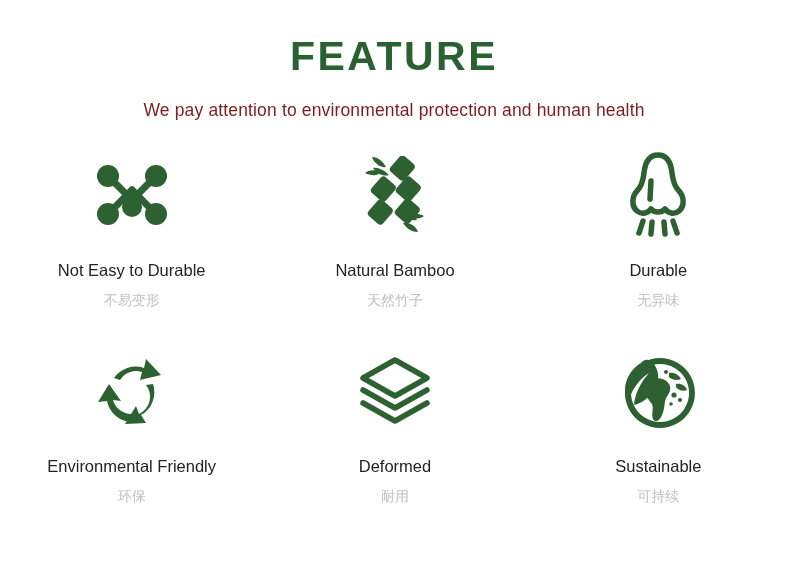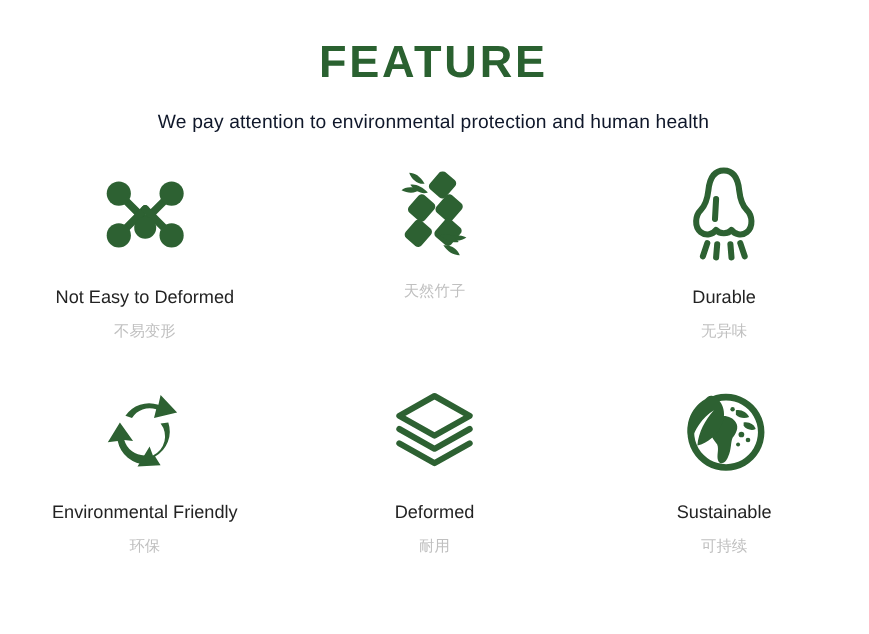--- a/index.html
+++ b/index.html
@@ -31,21 +31,21 @@
     font-size: 41px;
     font-weight: bold;
     letter-spacing: 2.5px;
     color: #2a6130;
     line-height: 1.1;
     margin: 0;
   }
   .subtitle-en {
     margin-top: 21px;
     font-size: 17.5px;
-    color: #0f172a;
+    color: #7f1d1d;
     letter-spacing: 0.15px;
     line-height: 1.2;
   }
   .subtitle-cn {
     margin-top: 11px;
     font-size: 14.5px;
     color: #c9c9c9;
     letter-spacing: 0.6px;
     line-height: 1.2;
   }
@@ -114,21 +114,21 @@
           </g>
           <g fill="#2d6132">
             <circle cx="13" cy="14" r="11"></circle>
             <circle cx="61" cy="14" r="11"></circle>
             <circle cx="13" cy="52" r="11"></circle>
             <circle cx="61" cy="52" r="11"></circle>
             <circle cx="37" cy="45" r="10"></circle>
           </g>
         </svg>
       </div>
-      <div class="label-en">Not Easy to Deformed</div>
+      <div class="label-en">Not Easy to Durable</div>
       <div class="label-cn">不易变形</div>
     </div>
 
     <div class="cell c1">
       <div class="icon-wrap">
         <svg width="66" height="78" viewBox="0 0 66 78">
           <g fill="#2d6132">
 
             <g transform="rotate(41 41 12)">
               <rect x="31" y="2" width="19" height="21" rx="4"></rect>
@@ -150,20 +150,21 @@
             <path d="M20 16 C12 13 6 14 3 17 C9 20 16 20 20 16 Z"></path>
             <path d="M24 11 C20 4 15 1 10 1 C12 7 18 12 24 11 Z"></path>
             <path d="M27 19 C22 14 16 11 11 12 C15 18 22 21 27 19 Z"></path>
 
             <path d="M44 61 C52 64 58 63 62 60 C56 57 48 57 44 61 Z"></path>
             <path d="M41 67 C45 73 50 76 56 76 C54 70 47 66 41 67 Z"></path>
             <path d="M38 58 C43 62 49 65 55 64 C51 58 44 55 38 58 Z"></path>
           </g>
         </svg>
       </div>
+      <div class="label-en">Natural Bamboo</div>
       <div class="label-cn">天然竹子</div>
     </div>
 
     <div class="cell c2">
       <div class="icon-wrap">
         <svg width="62" height="88" viewBox="0 0 62 88">
           <g stroke="#2d6132" stroke-width="5.5" fill="none" stroke-linecap="round" stroke-linejoin="round">
             <path d="M31 4 C22 4 18 12 17 22 C16 31 14 36 10 40 C5 45 4 55 10 60 C15 64 21 62 24 58 C27 62 35 62 38 58 C41 62 47 64 52 60 C58 55 57 45 52 40 C48 36 46 31 45 22 C44 12 40 4 31 4 Z"></path>
             <line x1="24" y1="30" x2="23" y2="48"></line>
             <line x1="16" y1="70" x2="12" y2="82"></line>

